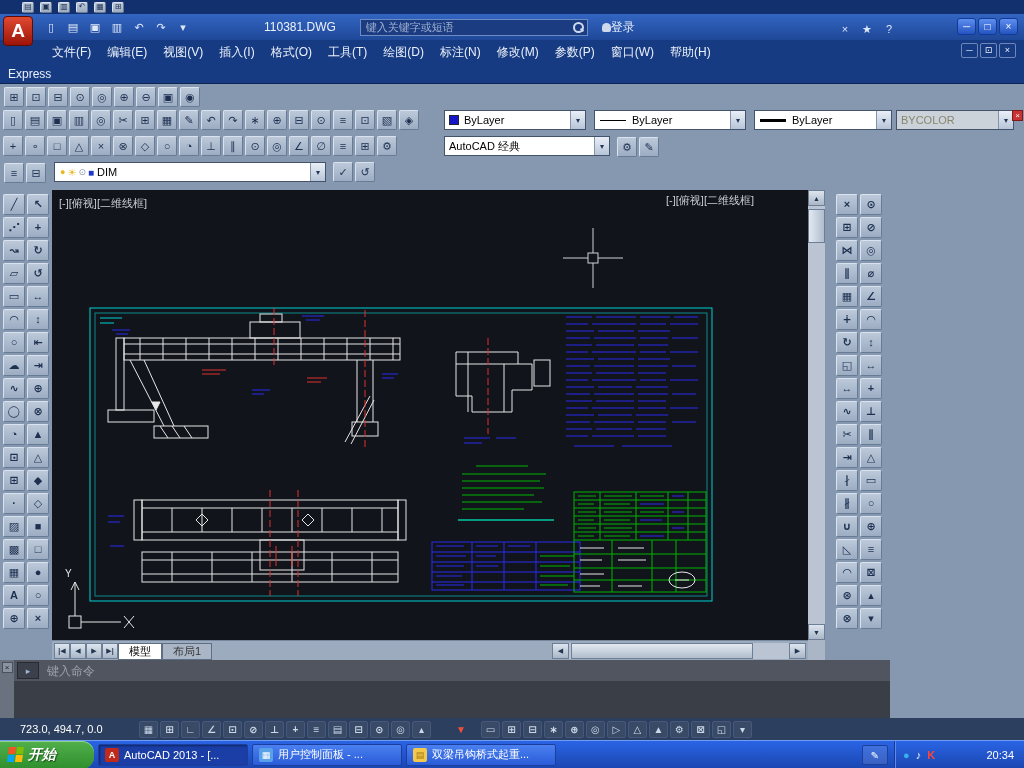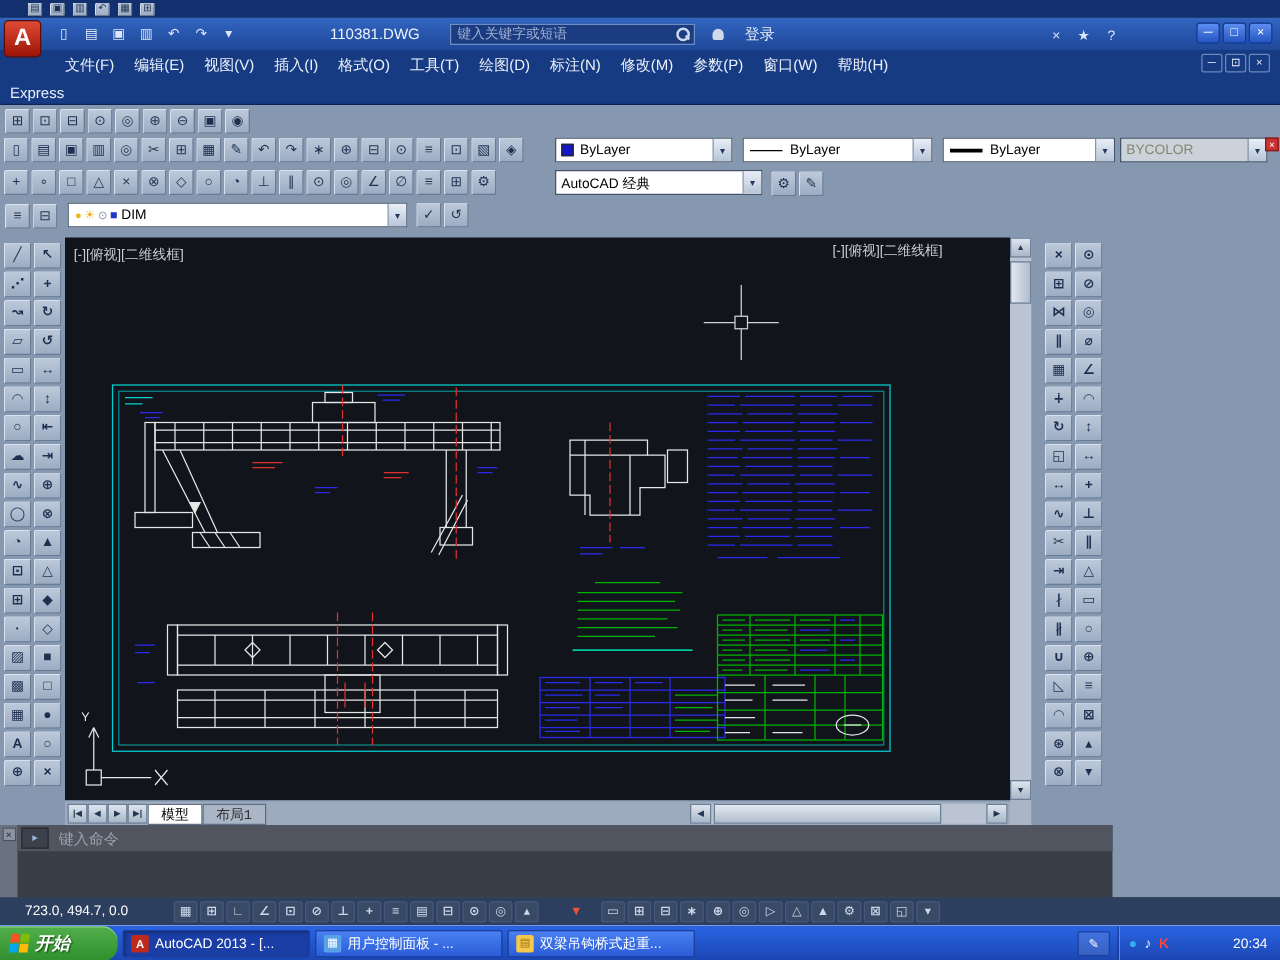--- a/index.html
+++ b/index.html
@@ -12,28 +12,28 @@
   .strip-icons{display:flex;gap:6px;}
   .strip-icons .tbtn{width:12px;height:11px;font-size:8px;margin:0;}
   .title-bar{position:absolute;left:0;top:14px;width:1024px;height:26px;
     background:linear-gradient(var(--title-grad-1),var(--title-grad-2));display:flex;align-items:center;}
   .app-logo{position:absolute;left:3px;top:2px;width:30px;height:30px;z-index:5;
     background:linear-gradient(#e04a32,#9c1408);border:1px solid #5f0c04;border-radius:4px;
     color:#fff;font-weight:bold;font-size:19px;display:flex;align-items:center;justify-content:center;}
   .qat{display:flex;margin-left:40px;}
   .qat .tbtn{background:transparent;border-color:transparent;color:#dbe6f8;}
   .doc-title{color:#eef3fb;font-size:12px;margin-left:70px;white-space:nowrap;}
-  .search-wrap{display:flex;align-items:center;margin-left:24px;width:196px;height:17px;
+  .search-wrap{display:flex;align-items:center;margin-left:24px;width:228px;height:17px;
     background:#1b3c80;border:1px solid #6e8cc4;padding:0 3px;}
   .search-input{flex:1;background:transparent;border:none;outline:none;color:#d7e0f2;font-size:11px;min-width:0;}
   .search-input::placeholder{color:#9fb0d2;font-style:normal;}
   .mag-icon{position:relative;width:11px;height:11px;flex:0 0 auto;}
   .mag-icon::before{content:"";position:absolute;left:0;top:0;width:7px;height:7px;border:2px solid #cdd9ef;border-radius:50%;}
   .mag-icon::after{content:"";position:absolute;left:7px;top:7px;width:4px;height:2px;background:#cdd9ef;transform:rotate(45deg);}
-  .login{display:flex;align-items:center;gap:17px;margin-left:14px;color:#e3ebf8;font-size:12px;}
+  .login{display:flex;align-items:center;gap:0;margin-left:14px;color:#e3ebf8;font-size:12px;}
   .user-icon{width:9px;height:9px;background:#cfd9ec;border-radius:50% 50% 2px 2px;}
   .tb-right-icons{display:flex;position:absolute;right:124px;top:4px;}
   .tb-right-icons .tbtn{background:transparent;border-color:transparent;color:#dbe6f8;font-size:11px;}
   .win-buttons{display:flex;gap:2px;position:absolute;right:6px;top:4px;}
   .win-buttons .tbtn{width:19px;height:17px;margin:0;font-size:10px;color:#fff;
     background:linear-gradient(#5d8ef0,#2454c0);border:1px solid #133a96;border-radius:3px;}
   .menu-bar{position:absolute;left:0;top:40px;width:1024px;height:24px;background:#173b82;display:flex;align-items:center;}
   .menu-items{display:flex;margin-left:44px;}
   .menu-item{color:#eaf0fb;font-size:12px;padding:3px 8px;white-space:nowrap;}
   .mdi-buttons{position:absolute;right:8px;top:3px;display:flex;gap:2px;}
@@ -104,21 +104,21 @@
 
   
   .vscroll{position:absolute;left:808px;top:190px;width:17px;height:450px;background:#bac4d2;display:flex;flex-direction:column;}
   .sbtn{width:17px;height:16px;background:linear-gradient(#dde5ee,#aab7c8);border:1px solid #6d7f96;
     display:flex;align-items:center;justify-content:center;font-size:7px;color:#23364f;flex:0 0 auto;}
   .vtrack{flex:1;position:relative;}
   .vthumb{position:absolute;left:0;top:3px;width:17px;height:34px;background:linear-gradient(90deg,#e3e9f1,#b0bdcd);border:1px solid #6d7f96;}
   .tabbar{position:absolute;left:52px;top:640px;width:756px;height:20px;background:#9dabbe;display:flex;align-items:center;border-top:1px solid #76879e;}
   .tabnav{display:flex;margin-left:2px;}
   .tabnav .sbtn{width:16px;height:16px;font-size:7px;}
-  .tab{height:17px;display:flex;align-items:center;padding:0 10px;font-size:11px;margin-top:1px;border:1px solid #5d6e85;font-family:Liberation Mono, monospace;}
+  .tab{height:17px;display:flex;align-items:center;padding:0 10px;font-size:11px;margin-top:1px;border:1px solid #5d6e85;}
   .tab.active{background:#fff;color:#000;}
   .tab.inactive{background:#aab6c5;color:#333;}
   .hscroll{position:absolute;left:500px;top:2px;width:254px;height:16px;display:flex;background:#bac4d2;}
   .htrack{flex:1;position:relative;}
   .hthumb{position:absolute;left:2px;top:0;width:182px;height:16px;background:linear-gradient(#e3e9f1,#b0bdcd);border:1px solid #6d7f96;}
   .scroll-corner{position:absolute;left:808px;top:640px;width:17px;height:20px;background:#aab6c6;}
 
   
   .cmdpanel{position:absolute;left:0;top:660px;width:890px;height:58px;background:var(--cmd-bg);display:flex;}
   .cmd-edge{width:14px;height:58px;background:#6a7280;display:flex;flex-direction:column;align-items:center;padding-top:2px;flex:0 0 auto;}

